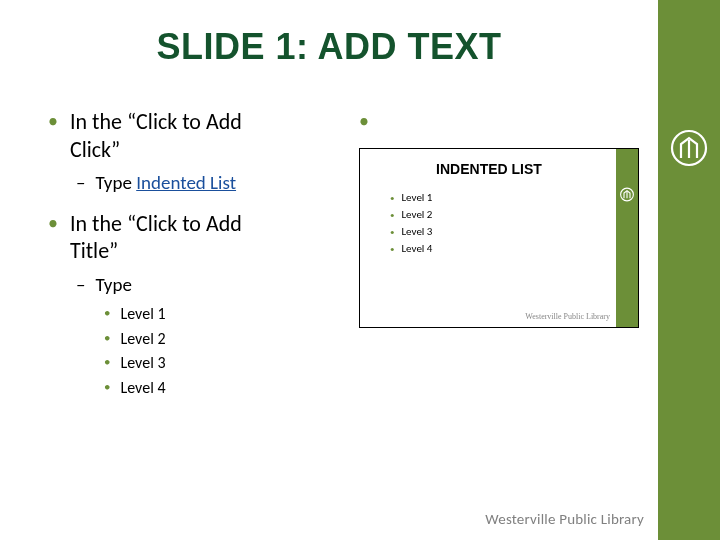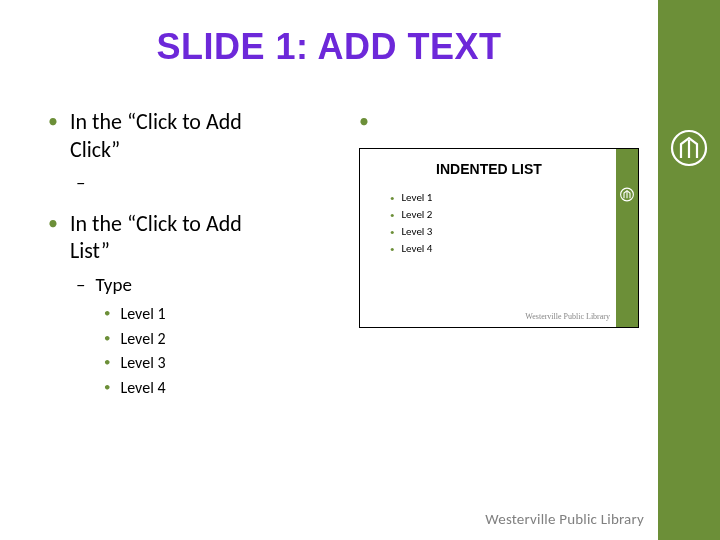--- a/index.html
+++ b/index.html
@@ -27,21 +27,21 @@
   }
   .slide-title {
     position: absolute;
     top: 26px;
     left: 0;
     width: 658px;
     text-align: center;
     font-size: 36px;
     font-weight: bold;
     font-family: Arial, sans-serif;
-    color: #6d28d9;
+    color: #14532d;
     letter-spacing: 0.5px;
   }
   .content {
     position: absolute;
     top: 108px;
     left: 0;
     width: 658px;
     display: flex;
   }
   .col {
@@ -188,27 +188,28 @@
 
   <div class="col">
 
     <div class="bullet-l1">
       <span class="dot">•</span>
       <span><span>In the “Click to Add </span><br><span>Click”</span></span>
     </div>
 
     <div class="bullet-l2">
       <span class="dash">–</span>
+      <span><span>Type </span><span class="link-style">Indented List</span></span>
     </div>
 
     <div class="gap"></div>
 
     <div class="bullet-l1">
       <span class="dot">•</span>
-      <span><span>In the “Click to Add </span><br><span>List”</span></span>
+      <span><span>In the “Click to Add </span><br><span>Title”</span></span>
     </div>
 
     <div class="bullet-l2">
       <span class="dash">–</span>
       <span>Type</span>
     </div>
 
     <div class="bullet-l3">
       <span class="dot3">•</span>
       <span>Level 1</span>

